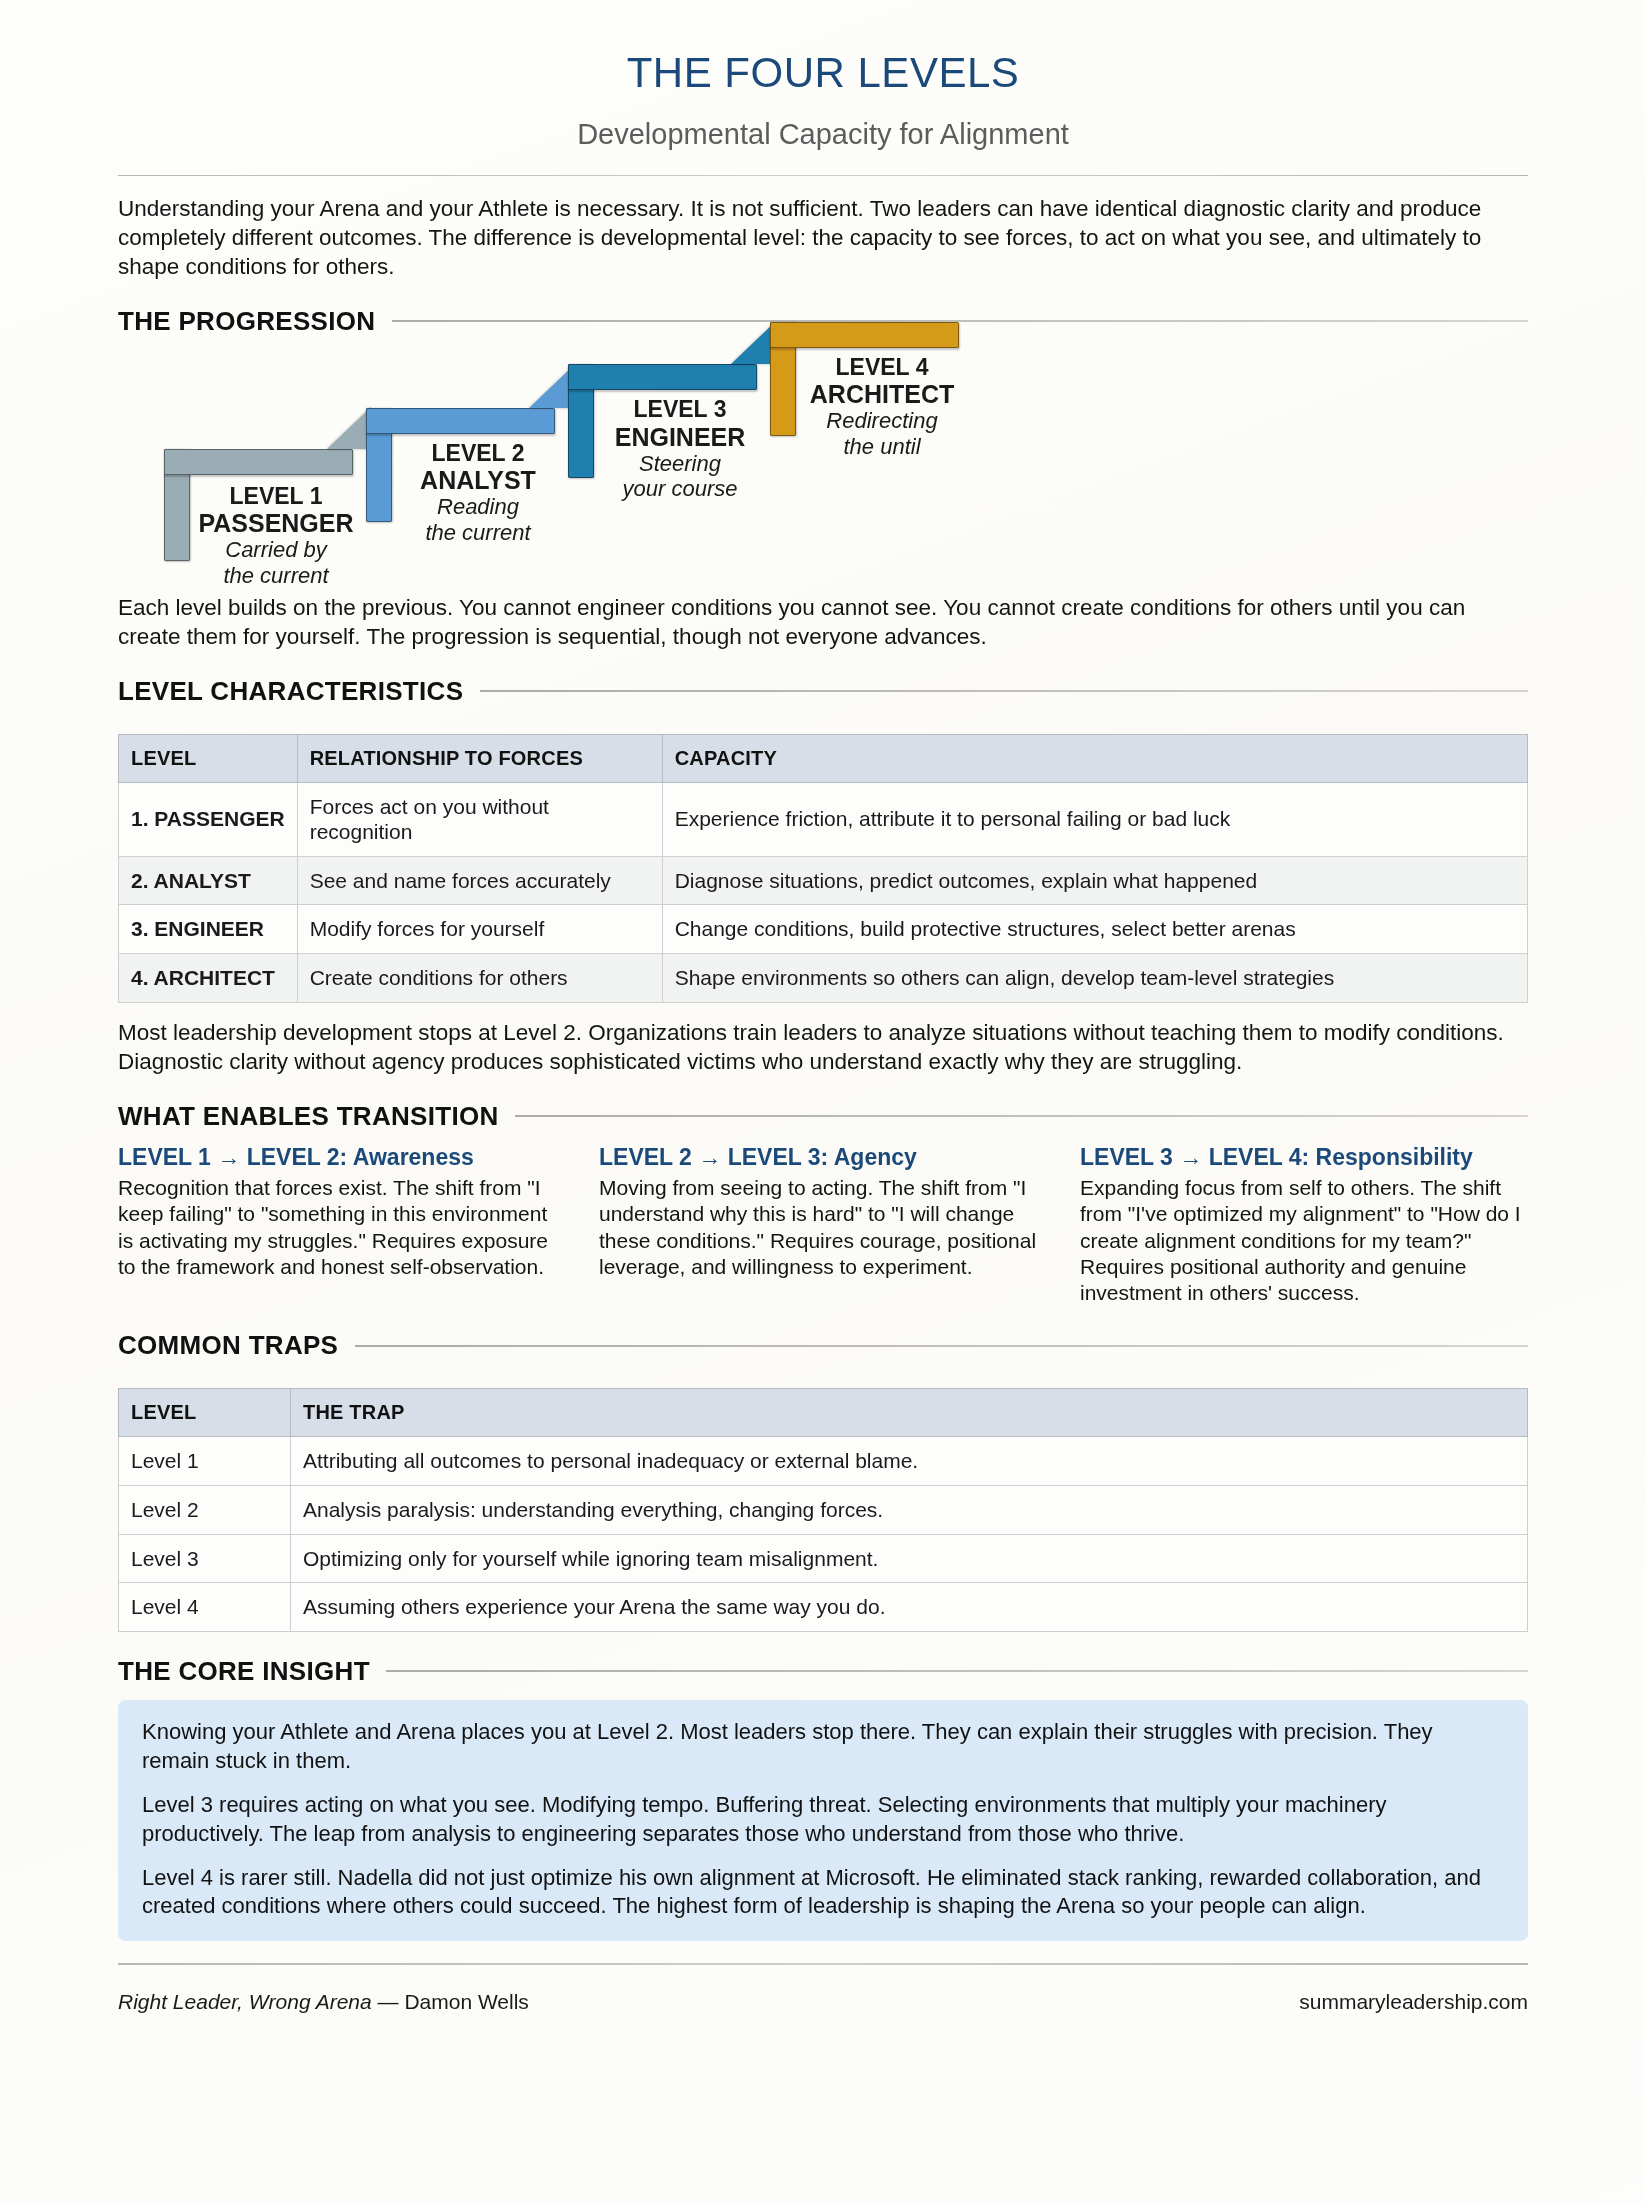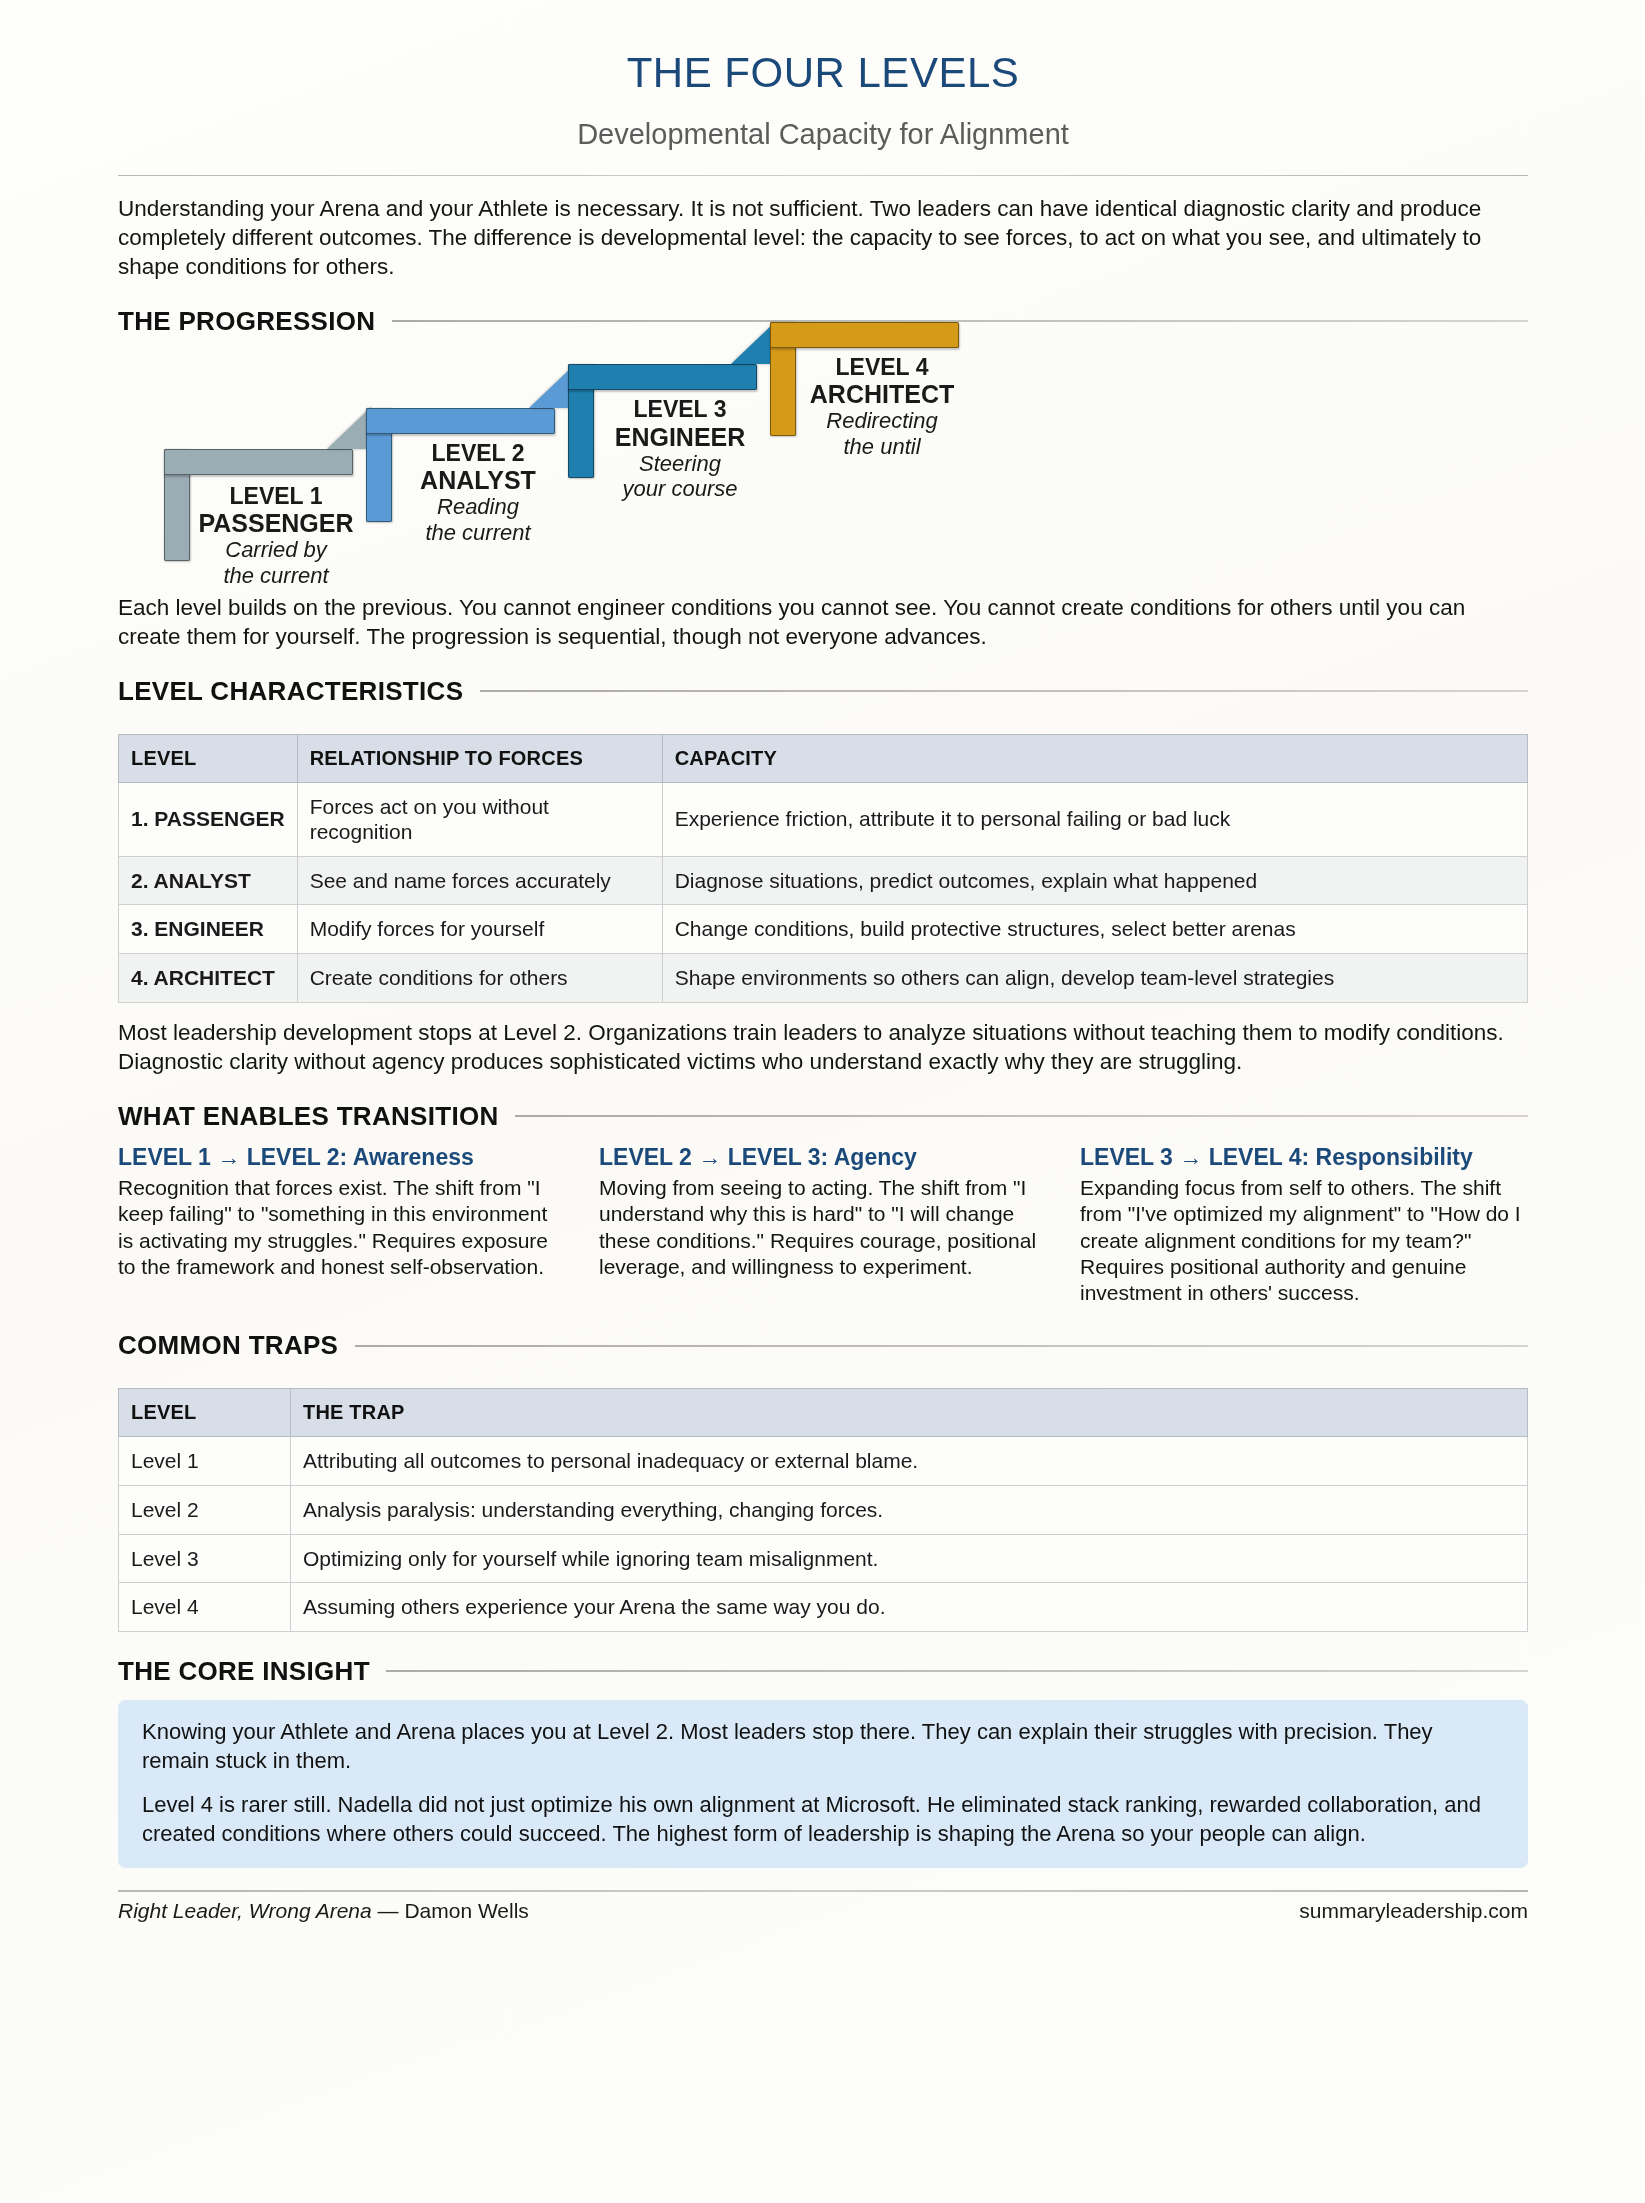--- a/index.html
+++ b/index.html
@@ -142,21 +142,21 @@
   .insight p{margin:0;font-size:22px;line-height:1.30;color:#121212;}
   .insight p + p{margin-top:15.6px;}
 
   
   .foot-rule{
     margin-top:22px;height:1.8px;
     background:linear-gradient(to right,#b9b7b1,#cfcdc7,#b9b7b1);
   }
   .footer{
     display:flex;justify-content:space-between;align-items:baseline;
-    margin-top:7px;font-size:21px;color:#1a1a1a;
+    margin-top:25px;font-size:21px;color:#1a1a1a;
   }
   .footer .src em{font-style:italic;}
   .footer .site{font-size:21px;}
 </style>
 </head>
 <body>
 
 <div class="page">
 
   <div class="masthead">
@@ -316,20 +316,21 @@
     </tbody>
   </table>
 
   <div class="sect">
     <span class="txt">THE CORE INSIGHT</span>
     <span class="line"></span>
   </div>
 
   <div class="insight">
     <p>Knowing your Athlete and Arena places you at Level 2. Most leaders stop there. They can explain their struggles with precision. They remain stuck in them.</p>
+    <p>Level 3 requires acting on what you see. Modifying tempo. Buffering threat. Selecting environments that multiply your machinery productively. The leap from analysis to engineering separates those who understand from those who thrive.</p>
     <p>Level 4 is rarer still. Nadella did not just optimize his own alignment at Microsoft. He eliminated stack ranking, rewarded collaboration, and created conditions where others could succeed. The highest form of leadership is shaping the Arena so your people can align.</p>
   </div>
 
   <div class="foot-rule"></div>
   <div class="footer">
     <div class="src">
       <em>Right Leader, Wrong Arena</em>
       <span>— Damon Wells</span>
     </div>
     <div class="site">summaryleadership.com</div>

